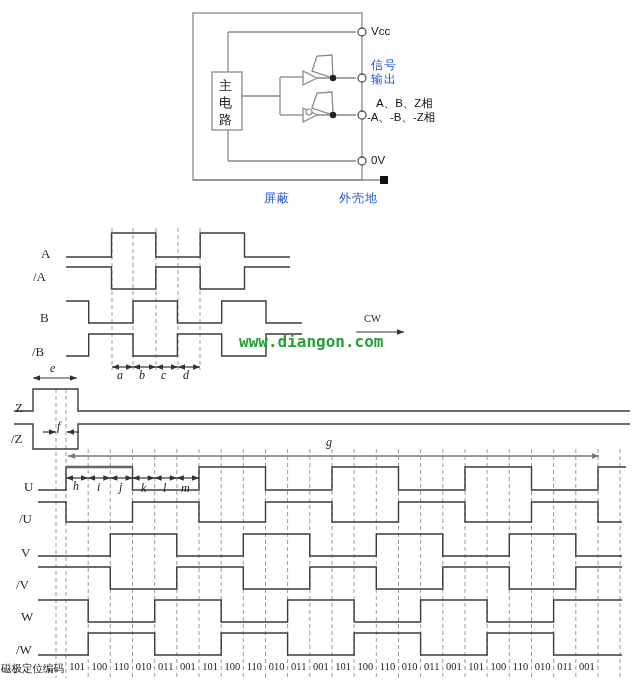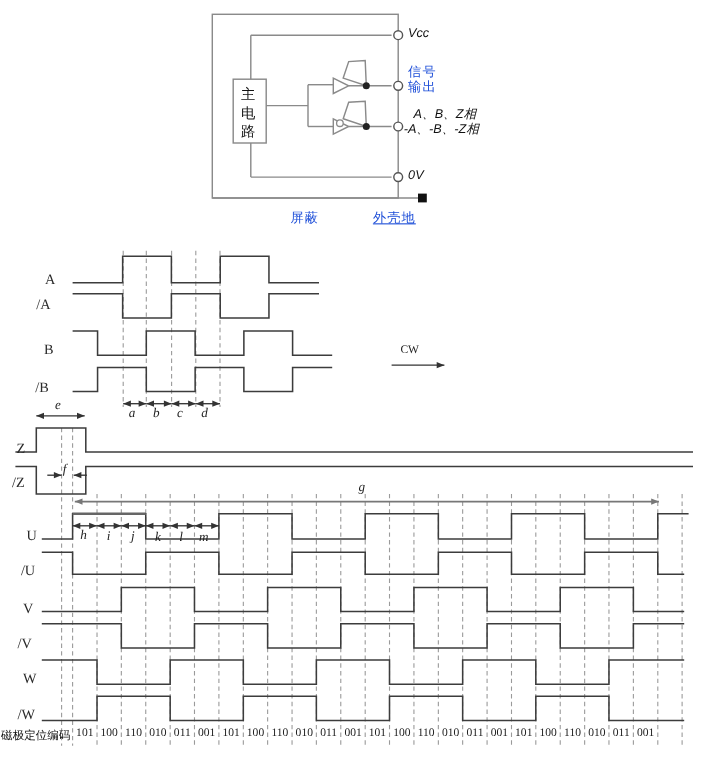--- a/index.html
+++ b/index.html
@@ -1,20 +1,20 @@
 <!DOCTYPE html>
 <html><head>
 <meta charset="utf-8">
 <style>
   html,body{margin:0;padding:0;background:#fff;}
   #screen{position:relative;width:637px;height:690px;background:#ffffff;overflow:hidden;
           font-family:"Liberation Serif",serif;}
   #diagram-svg{position:absolute;left:0;top:0;}
   .lbl{position:absolute;color:#1e1e1e;white-space:nowrap;}
-  .circ{font-family:"Liberation Sans",sans-serif;font-size:11.5px;color:#111;font-style:italic;}
+  .circ{font-family:"Liberation Sans",sans-serif;font-size:11.5px;color:#111;}
   .cjk{font-family:"Liberation Sans",sans-serif;font-size:12px;color:#1d4ed8;letter-spacing:1px;}
   .mainbox-label{position:absolute;left:219px;top:77px;width:18px;font-size:13px;line-height:17px;
                  text-align:left;font-family:"Liberation Sans",sans-serif;color:#111;}
   .signal-label{position:absolute;font-size:13px;color:#2a2a2a;font-family:"Liberation Serif",serif;}
   .interval-label{position:absolute;font-size:12px;font-style:italic;color:#222;
                   font-family:"Liberation Serif",serif;}
   .code-value{position:absolute;width:24px;text-align:center;font-size:10.5px;color:#222;
               font-family:"Liberation Serif",serif;}
   #code-row-label{position:absolute;left:1px;top:662px;font-size:10.5px;color:#111;
                   font-family:Liberation Mono, monospace;}
@@ -141,24 +141,25 @@
       <rect x="380" y="176" width="8" height="8" fill="#111"></rect>
     </svg>
 
   <div class="lbl circ" style="left:371px;top:25px;">Vcc</div>
   <div class="lbl cjk" style="left:371px;top:57px;">信号</div>
   <div class="lbl cjk" style="left:371px;top:71px;">输出</div>
   <div class="lbl circ" style="left:376px;top:96px;">A、B、Z相</div>
   <div class="lbl circ" style="left:367px;top:110px;">-A、-B、-Z相</div>
   <div class="lbl circ" style="left:371px;top:154px;">0V</div>
   <div class="lbl cjk" style="left:264px;top:190px;">屏蔽</div>
-  <div class="lbl cjk" style="left:339px;top:190px;text-decoration:underline;">外壳地</div>
+  <div class="lbl cjk" style="left:339px;top:190px;">外壳地</div>
   <div class="mainbox-label">主电路</div>
 
   <div id="cw-label" class="lbl">CW</div>
+  <div id="watermark" style="color: rgb(40, 160, 56);">www.diangon.com</div>
 
   <div id="signal-labels">
       <div class="signal-label" style="left: 41px; top: 246px;">A</div>
       <div class="signal-label" style="left: 33px; top: 269px;">/A</div>
       <div class="signal-label" style="left: 40px; top: 310px;">B</div>
       <div class="signal-label" style="left: 32px; top: 344px;">/B</div>
       <div class="signal-label" style="left: 15px; top: 400px;">Z</div>
       <div class="signal-label" style="left: 11px; top: 431px;">/Z</div>
       <div class="signal-label" style="left: 24px; top: 479px;">U</div>
       <div class="signal-label" style="left: 19px; top: 511px;">/U</div>

